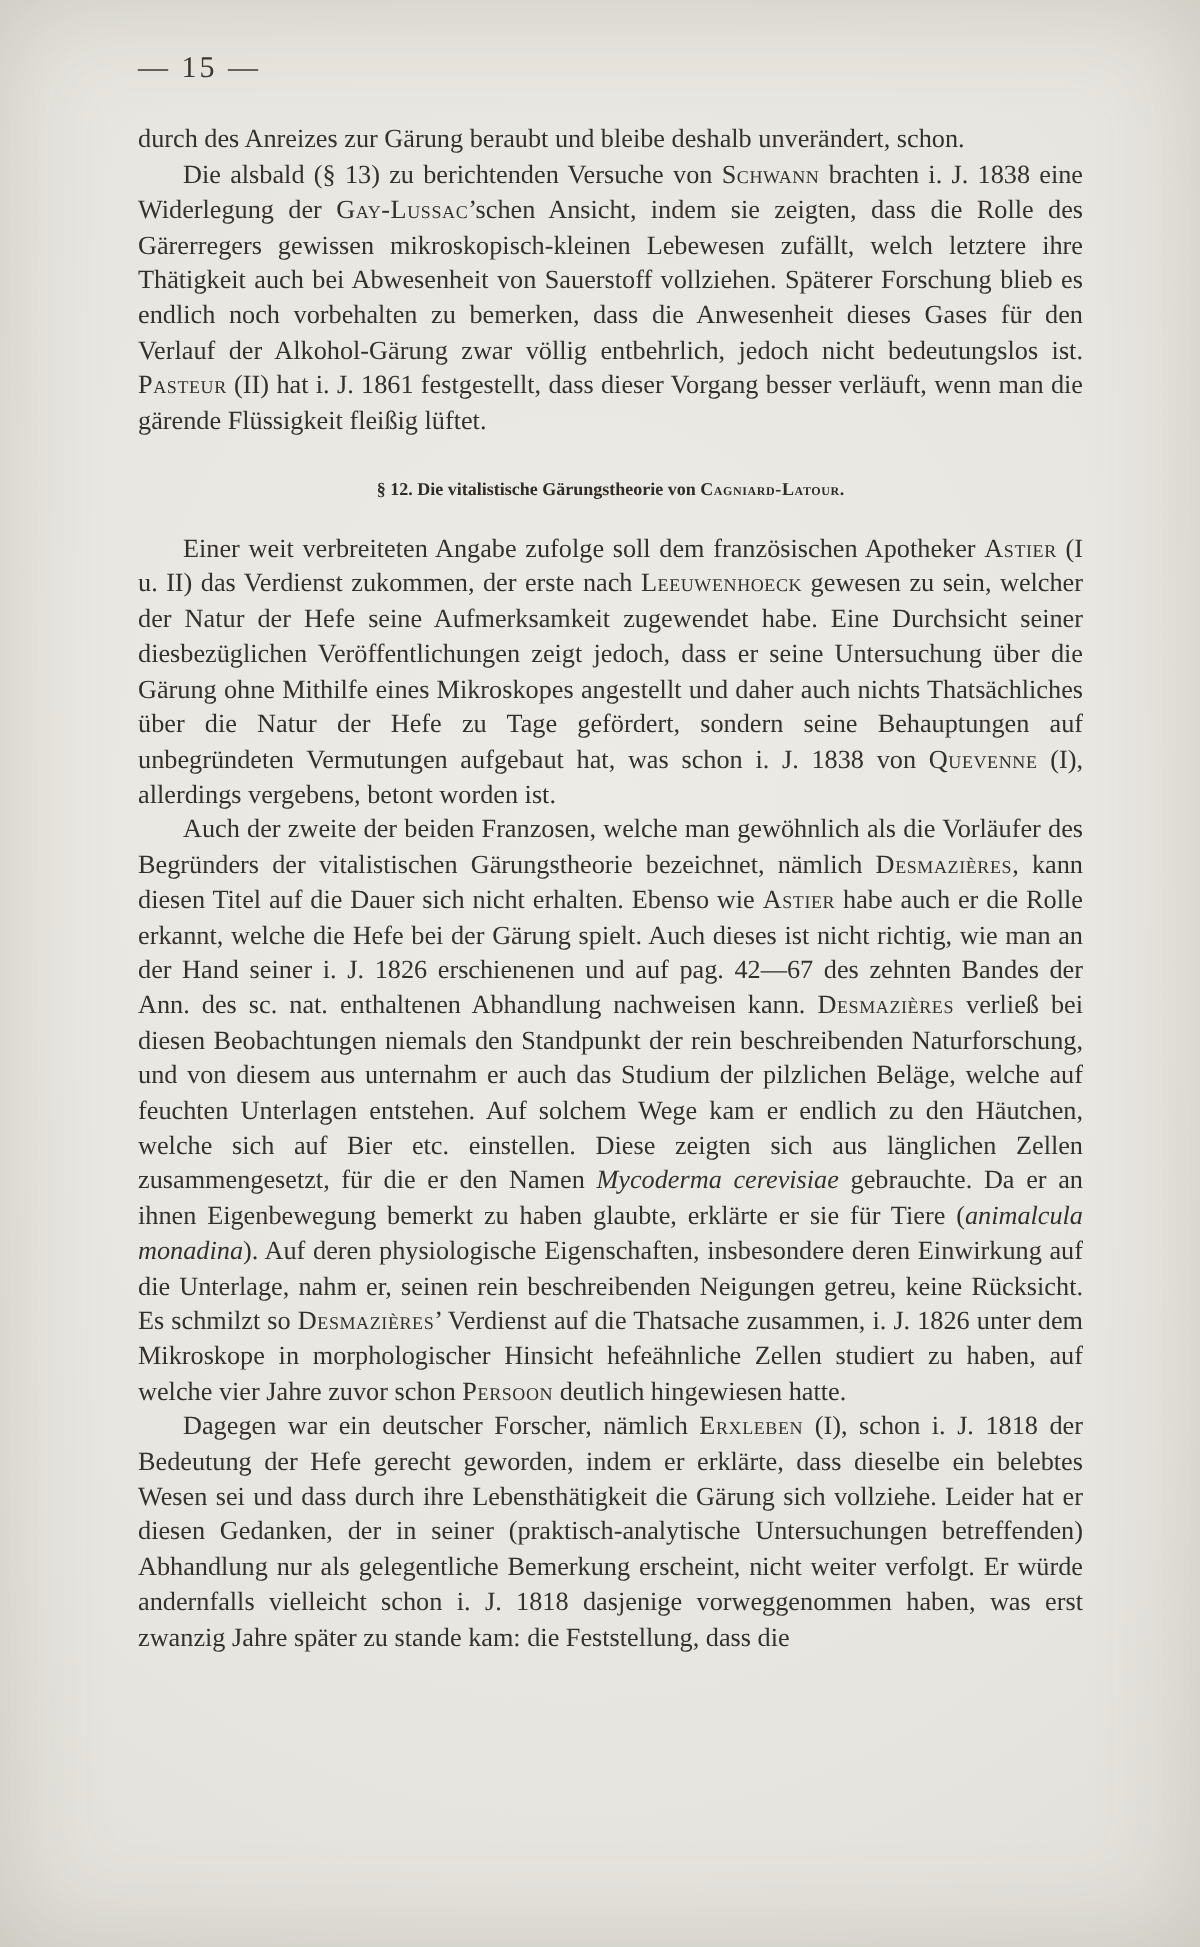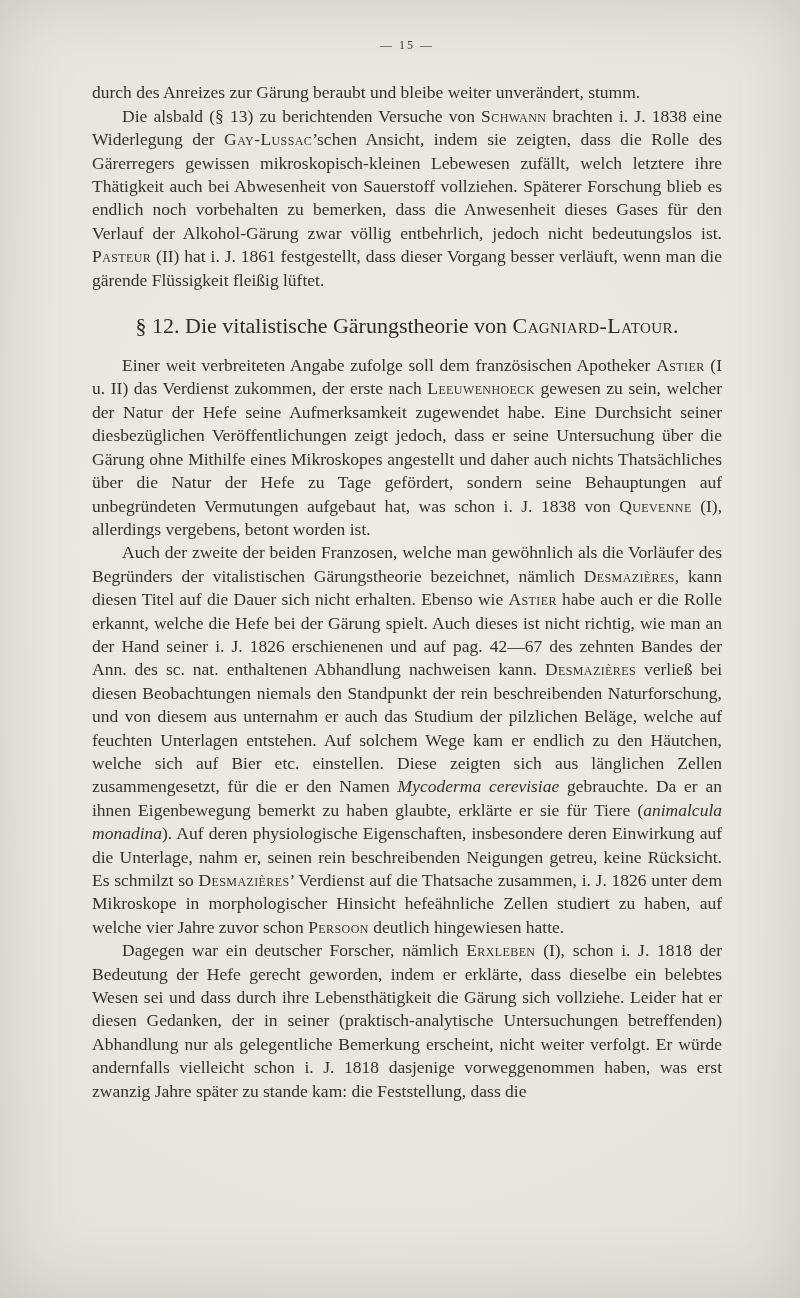--- a/index.html
+++ b/index.html
@@ -18,58 +18,58 @@
     font-family: "Liberation Serif", "DejaVu Serif", serif;
     font-size: 17.5px;
     line-height: 23.4px;
     color: #34312b;
     text-align: justify;
     hyphens: auto;
     -webkit-hyphens: auto;
     overflow: hidden;
   }
   .pagenum {
-    text-align: center;
-    font-size: 12px;
+    text-align: left;
+    font-size: 20px;
     letter-spacing: 2px;
     margin: 0 0 24px 0;
     color: #3a372f;
   }
   .page p {
     margin: 0;
     text-indent: 30px;
   }
   .page p.noindent {
     text-indent: 0;
   }
   .page h2 {
-    font-size: 22px;
+    font-size: 12px;
     line-height: 24px;
-    font-weight: 400;
+    font-weight: 700;
     text-align: center;
     margin: 22px 28px 16px 28px;
     color: #2f2c26;
     hyphens: none;
   }
   .sc {
     font-variant: small-caps;
     letter-spacing: 0.4px;
   }
   .it {
     font-style: italic;
     font-family: Liberation Serif, serif;
   }
 </style>
 </head>
 <body>
 
 <div class="page">
   <div class="pagenum">— 15 —</div>
 
-  <p class="noindent">durch des Anreizes zur Gärung beraubt und bleibe weiter unverändert, stumm.</p>
+  <p class="noindent">durch des Anreizes zur Gärung beraubt und bleibe deshalb unverändert, schon.</p>
 
   <p>Die alsbald (§ 13) zu berichtenden Versuche von <span class="sc">Schwann</span> brachten i. J. 1838 eine Widerlegung der <span class="sc">Gay-Lussac</span>’schen Ansicht, indem sie zeigten, dass die Rolle des Gärerregers gewissen mikroskopisch-kleinen Lebewesen zufällt, welch letztere ihre Thätigkeit auch bei Abwesenheit von Sauerstoff vollziehen. Späterer Forschung blieb es endlich noch vorbehalten zu bemerken, dass die Anwesenheit dieses Gases für den Verlauf der Alkohol-Gärung zwar völlig entbehrlich, jedoch nicht bedeutungslos ist. <span class="sc">Pasteur</span> (II) hat i. J. 1861 festgestellt, dass dieser Vorgang besser verläuft, wenn man die gärende Flüssigkeit fleißig lüftet.</p>
 
   <h2>§ 12. Die vitalistische Gärungstheorie von <span class="sc">Cagniard-Latour</span>.</h2>
 
   <p>Einer weit verbreiteten Angabe zufolge soll dem französischen Apotheker <span class="sc">Astier</span> (I u. II) das Verdienst zukommen, der erste nach <span class="sc">Leeuwenhoeck</span> gewesen zu sein, welcher der Natur der Hefe seine Aufmerksamkeit zugewendet habe. Eine Durchsicht seiner diesbezüglichen Veröffentlichungen zeigt jedoch, dass er seine Untersuchung über die Gärung ohne Mithilfe eines Mikroskopes angestellt und daher auch nichts Thatsächliches über die Natur der Hefe zu Tage gefördert, sondern seine Behauptungen auf unbegründeten Vermutungen aufgebaut hat, was schon i. J. 1838 von <span class="sc">Quevenne</span> (I), allerdings vergebens, betont worden ist.</p>
 
   <p>Auch der zweite der beiden Franzosen, welche man gewöhnlich als die Vorläufer des Begründers der vitalistischen Gärungstheorie bezeichnet, nämlich <span class="sc">Desmazières</span>, kann diesen Titel auf die Dauer sich nicht erhalten. Ebenso wie <span class="sc">Astier</span> habe auch er die Rolle erkannt, welche die Hefe bei der Gärung spielt. Auch dieses ist nicht richtig, wie man an der Hand seiner i. J. 1826 erschienenen und auf pag. 42—67 des zehnten Bandes der Ann. des sc. nat. enthaltenen Abhandlung nachweisen kann. <span class="sc">Desmazières</span> verließ bei diesen Beobachtungen niemals den Standpunkt der rein beschreibenden Naturforschung, und von diesem aus unternahm er auch das Studium der pilzlichen Beläge, welche auf feuchten Unterlagen entstehen. Auf solchem Wege kam er endlich zu den Häutchen, welche sich auf Bier etc. einstellen. Diese zeigten sich aus länglichen Zellen zusammengesetzt, für die er den Namen <span class="it">Mycoderma cerevisiae</span> gebrauchte. Da er an ihnen Eigenbewegung bemerkt zu haben glaubte, erklärte er sie für Tiere (<span class="it">animalcula monadina</span>). Auf deren physiologische Eigenschaften, insbesondere deren Einwirkung auf die Unterlage, nahm er, seinen rein beschreibenden Neigungen getreu, keine Rücksicht. Es schmilzt so <span class="sc">Desmazières</span>’ Verdienst auf die Thatsache zusammen, i. J. 1826 unter dem Mikroskope in morphologischer Hinsicht hefeähnliche Zellen studiert zu haben, auf welche vier Jahre zuvor schon <span class="sc">Persoon</span> deutlich hingewiesen hatte.</p>
 
   <p>Dagegen war ein deutscher Forscher, nämlich <span class="sc">Erxleben</span> (I), schon i. J. 1818 der Bedeutung der Hefe gerecht geworden, indem er erklärte, dass dieselbe ein belebtes Wesen sei und dass durch ihre Lebensthätigkeit die Gärung sich vollziehe. Leider hat er diesen Gedanken, der in seiner (praktisch-analytische Untersuchungen betreffenden) Abhandlung nur als gelegentliche Bemerkung erscheint, nicht weiter verfolgt. Er würde andernfalls vielleicht schon i. J. 1818 dasjenige vorweggenommen haben, was erst zwanzig Jahre später zu stande kam: die Feststellung, dass die</p>

